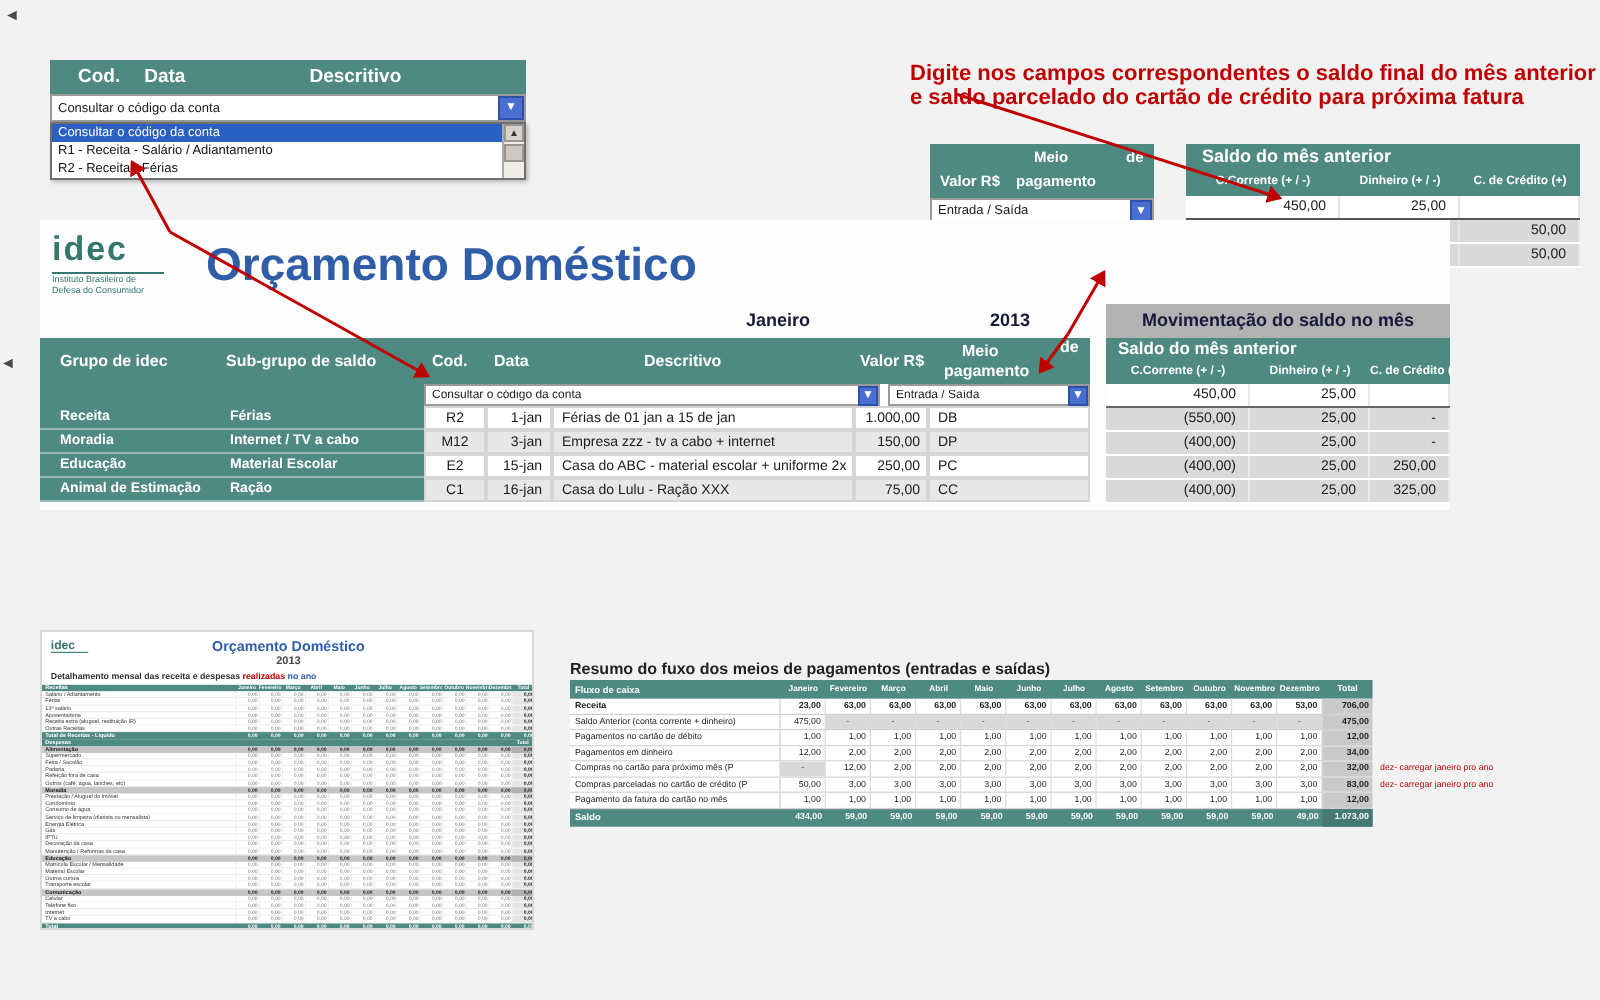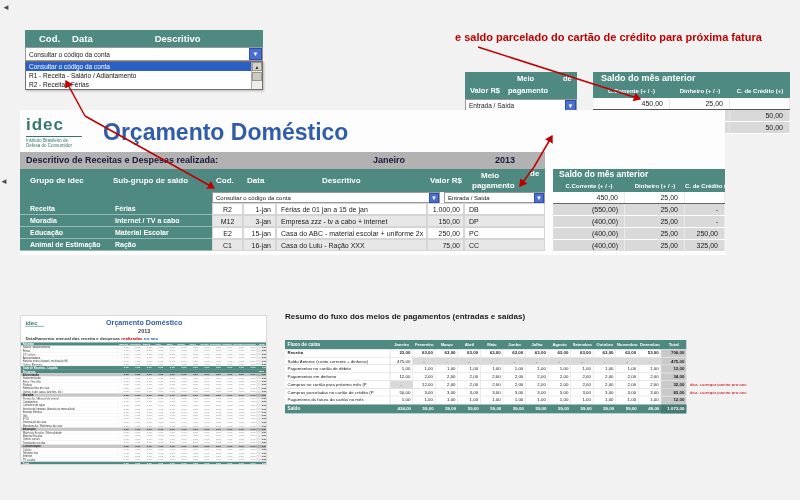--- a/index.html
+++ b/index.html
@@ -54,20 +54,21 @@
           <div class="opt">R2 - Receita - Férias</div>
         </div>
       <div class="sbar" style="width:11px">
         <span class="sbtn">▲</span>
         <span class="sthumb"></span>
       </div>
     </div>
   </div>
 
   <div class="abs" style="left:455px;top:31px">
+    <div class="note-red">Digite nos campos correspondentes o saldo final do mês anterior</div>
     <div class="note-red">e saldo parcelado do cartão de crédito para próxima fatura</div>
   </div>
 
   <div class="abs teal" style="left:465px;top:72px;width:112px;height:27px"></div>
   <span class="abs colhead" style="left:517px;top:74px;font-size:7.5px">Meio</span>
   <span class="abs colhead" style="left:563px;top:74px;font-size:7.5px">de</span>
   <span class="abs colhead" style="left:470px;top:86px;font-size:7.5px">Valor R$</span>
   <span class="abs colhead" style="left:508px;top:86px;font-size:7.5px">pagamento</span>
 
   <div class="abs ddbox" style="left:465px;top:99px;width:112px;height:13px">
@@ -116,25 +117,23 @@
     <div style="font-size:17px;font-weight:bold;color:#35766f;letter-spacing:1px">idec</div>
     <div style="height:1px;background:#35766f;width:56px;margin:1px 0"></div>
     <div style="font-size:6px;color:#35766f;transform:scale(0.75);transform-origin:0 0;width:140%;line-height:1.15">
       <div>Instituto Brasileiro de</div>
       <div>Defesa do Consumidor</div>
     </div>
   </div>
 
   <div class="abs bold" style="left:103px;top:119px;font-size:23px;color:#2f5da8">Orçamento Doméstico</div>
 
-  <div class="abs graybar" style="left:20px;top:152px;width:525px;height:17px">
-    <span style="padding-left:6px">Descritivo de Receitas e Despesas realizada:</span>
-  </div>
   <span class="abs graybar" style="left:373px;top:152px;background:transparent">Janeiro</span>
   <span class="abs graybar" style="left:495px;top:152px;background:transparent">2013</span>
+  <div class="abs graybar" style="left:553px;top:152px;width:172px;height:17px;text-align:center">Movimentação do saldo  no mês</div>
 
   <div class="abs teal" style="left:20px;top:169px;width:525px;height:23px"></div>
   <span class="abs colhead" style="left:30px;top:176px">Grupo de idec</span>
   <span class="abs colhead" style="left:113px;top:176px">Sub-grupo de saldo</span>
   <span class="abs colhead" style="left:216px;top:176px">Cod.</span>
   <span class="abs colhead" style="left:247px;top:176px">Data</span>
   <span class="abs colhead" style="left:322px;top:176px">Descritivo</span>
   <span class="abs colhead" style="left:430px;top:176px">Valor R$</span>
   <span class="abs colhead" style="left:481px;top:171px">Meio</span>
   <span class="abs colhead" style="left:530px;top:169px">de</span>
@@ -810,21 +809,21 @@
             <div style="width: 20.9231px; font-size: 4.6px; line-height: 6.4px; text-align: right; padding-right: 1px; overflow: hidden; white-space: nowrap; font-weight: bold;">0,00</div>
             <div style="width: 20.9231px; font-size: 4.6px; line-height: 6.4px; text-align: right; padding-right: 1px; overflow: hidden; white-space: nowrap; font-weight: bold;">0,00</div>
             <div style="width: 20.9231px; font-size: 4.6px; line-height: 6.4px; text-align: right; padding-right: 1px; overflow: hidden; white-space: nowrap; font-weight: bold;">0,00</div>
             <div style="width: 20.9231px; font-size: 4.6px; line-height: 6.4px; text-align: right; padding-right: 1px; overflow: hidden; white-space: nowrap; font-weight: bold;">0,00</div>
             <div style="width: 20.9231px; font-size: 4.6px; line-height: 6.4px; text-align: right; padding-right: 1px; overflow: hidden; white-space: nowrap; font-weight: bold;">0,00</div>
           </div>
         </div>
     </div>
   </div>
 
-  <div class="abs bold nowrap" style="left:285px;top:312px;font-size:8px;color:#222">Resumo do fuxo dos meios de pagamentos (entradas e saídas)</div>
+  <div class="abs bold nowrap" style="left:285px;top:330px;font-size:8px;color:#222">Resumo do fuxo dos meios de pagamentos (entradas e saídas)</div>
   <div class="abs" style="left:285px;top:340px;width:470px;height:80px">
     <div class="resumo-wrap" style="position:relative;width:730px" id="resumo-table-inner">
         <div class="cellrow teal" style="height: 15px; width: 640px;">
           <div class="nowrap bold" style="width: 168px; font-size: 7.5px; line-height: 15px; padding-left: 4px;">Fluxo de caixa</div>
           <div class="nowrap bold" style="width: 36px; font-size: 6.6px; line-height: 15px; text-align: center;">Janeiro</div>
           <div class="nowrap bold" style="width: 36px; font-size: 6.6px; line-height: 15px; text-align: center;">Fevereiro</div>
           <div class="nowrap bold" style="width: 36px; font-size: 6.6px; line-height: 15px; text-align: center;">Março</div>
           <div class="nowrap bold" style="width: 36px; font-size: 6.6px; line-height: 15px; text-align: center;">Abril</div>
           <div class="nowrap bold" style="width: 36px; font-size: 6.6px; line-height: 15px; text-align: center;">Maio</div>
           <div class="nowrap bold" style="width: 36px; font-size: 6.6px; line-height: 15px; text-align: center;">Junho</div>

